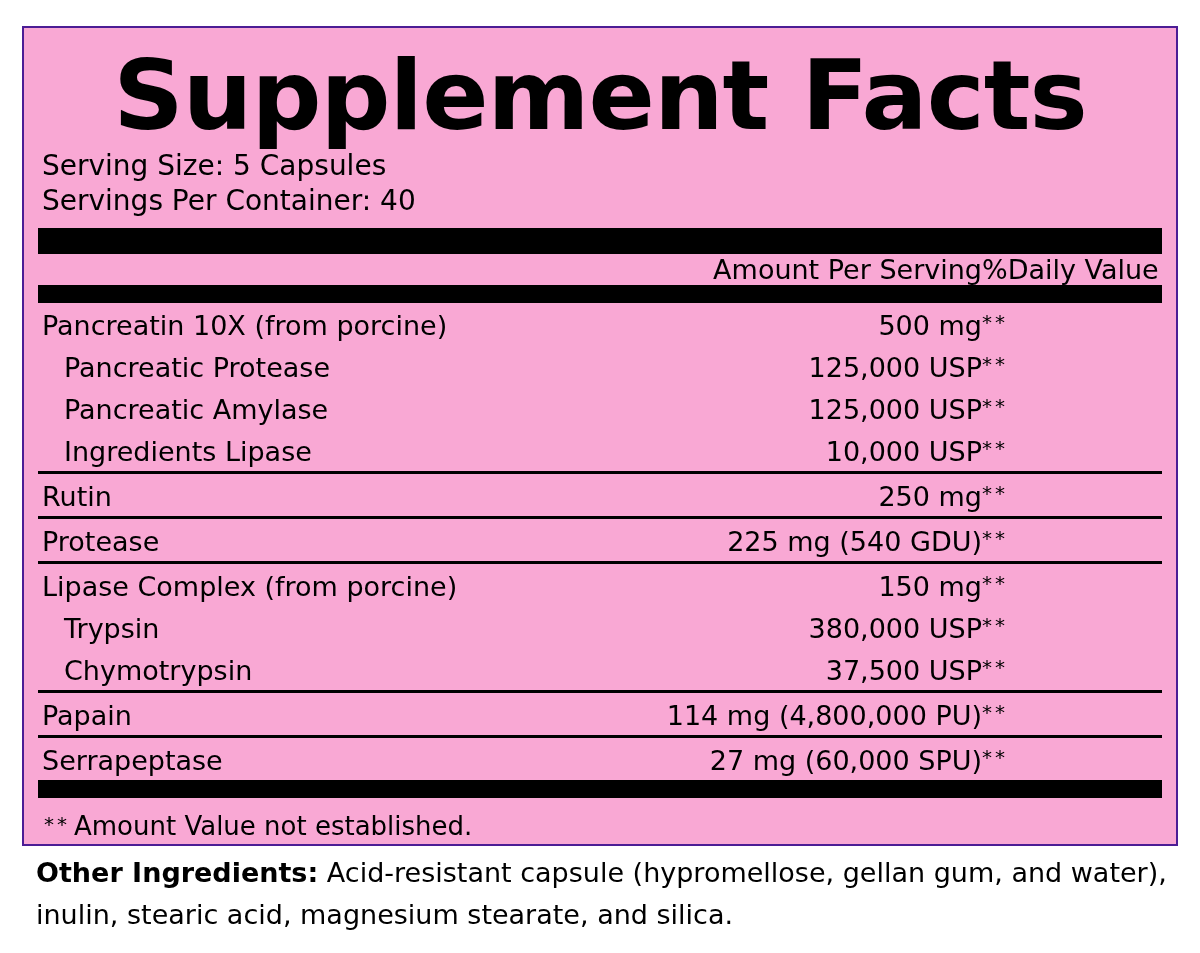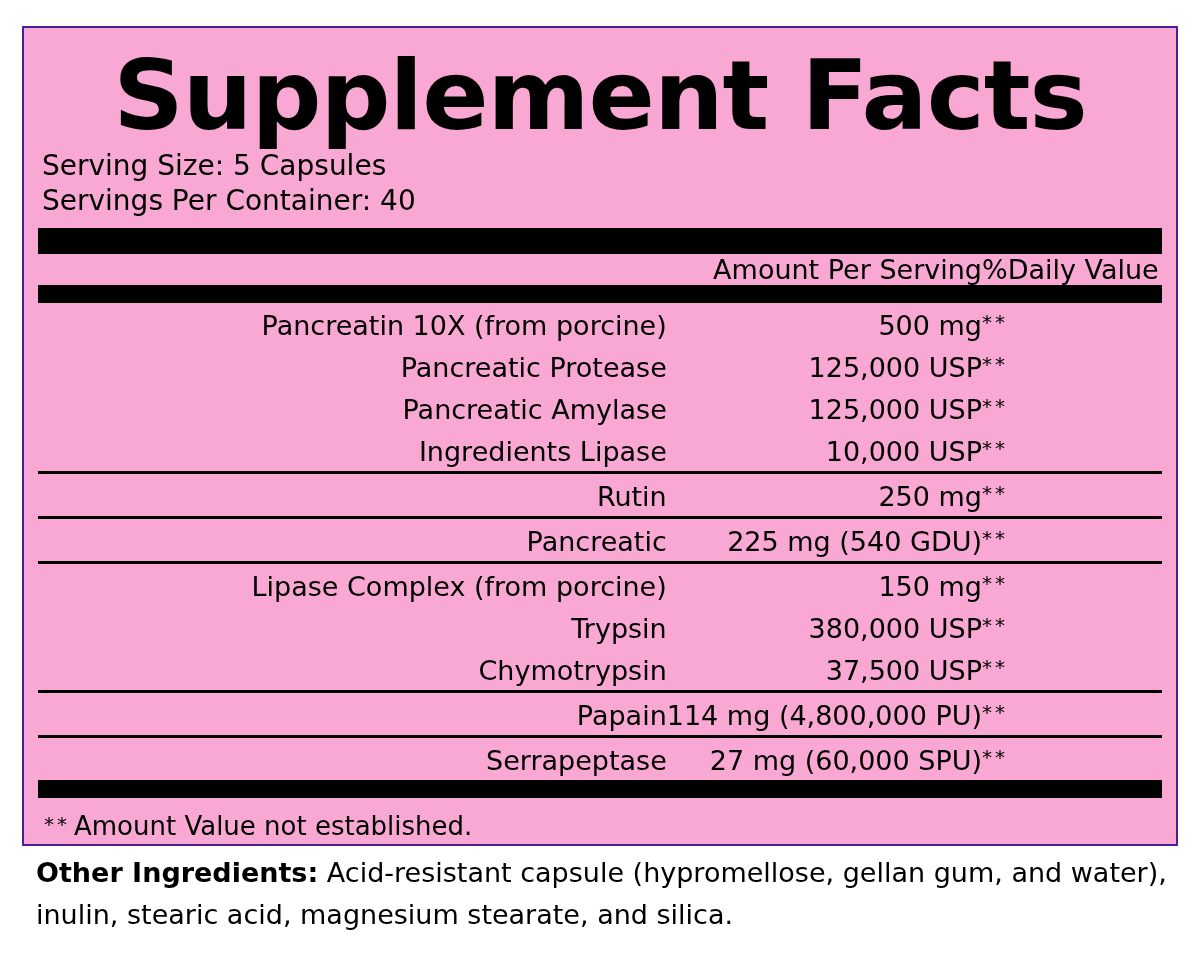--- a/index.html
+++ b/index.html
@@ -73,21 +73,21 @@
     padding: 0;
     vertical-align: bottom;
   }
 
   .hdr-row td {
     font-weight: normal;
     font-size: 27px;
     padding: 6px 0 7px 0;
     white-space: nowrap;
   }
-  .col-name { text-align: right; margin-left: 42px; }
+  .col-name { text-align: left; margin-left: 42px; }
   .col-amount { text-align: right; width: 300px; white-space: nowrap; }
   .col-dv { width: 180px; white-space: nowrap; }
 
   .nutrient-row td {
     font-size: 27px;
     line-height: 38px;
     padding: 1px 0 1px 0;
   }
   .nutrient-row td.col-name { padding-left: 4px; }
   .indent td.col-name { padding-left: 26px; }
@@ -183,21 +183,21 @@
             <td class="col-name">Rutin</td>
             <td class="col-amount">250 mg</td>
             <td class="col-dv"><span class="dv-mark">**</span></td>
           </tr>
           <tr class="sep-row">
             <td colspan="3">
               <div class="sep-line"></div>
             </td>
           </tr>
           <tr class="nutrient-row">
-            <td class="col-name">Pancreatic</td>
+            <td class="col-name">Protease</td>
             <td class="col-amount">225 mg (540 GDU)</td>
             <td class="col-dv"><span class="dv-mark">**</span></td>
           </tr>
           <tr class="sep-row">
             <td colspan="3">
               <div class="sep-line"></div>
             </td>
           </tr>
           <tr class="nutrient-row">
             <td class="col-name">Lipase Complex (from porcine)</td>

